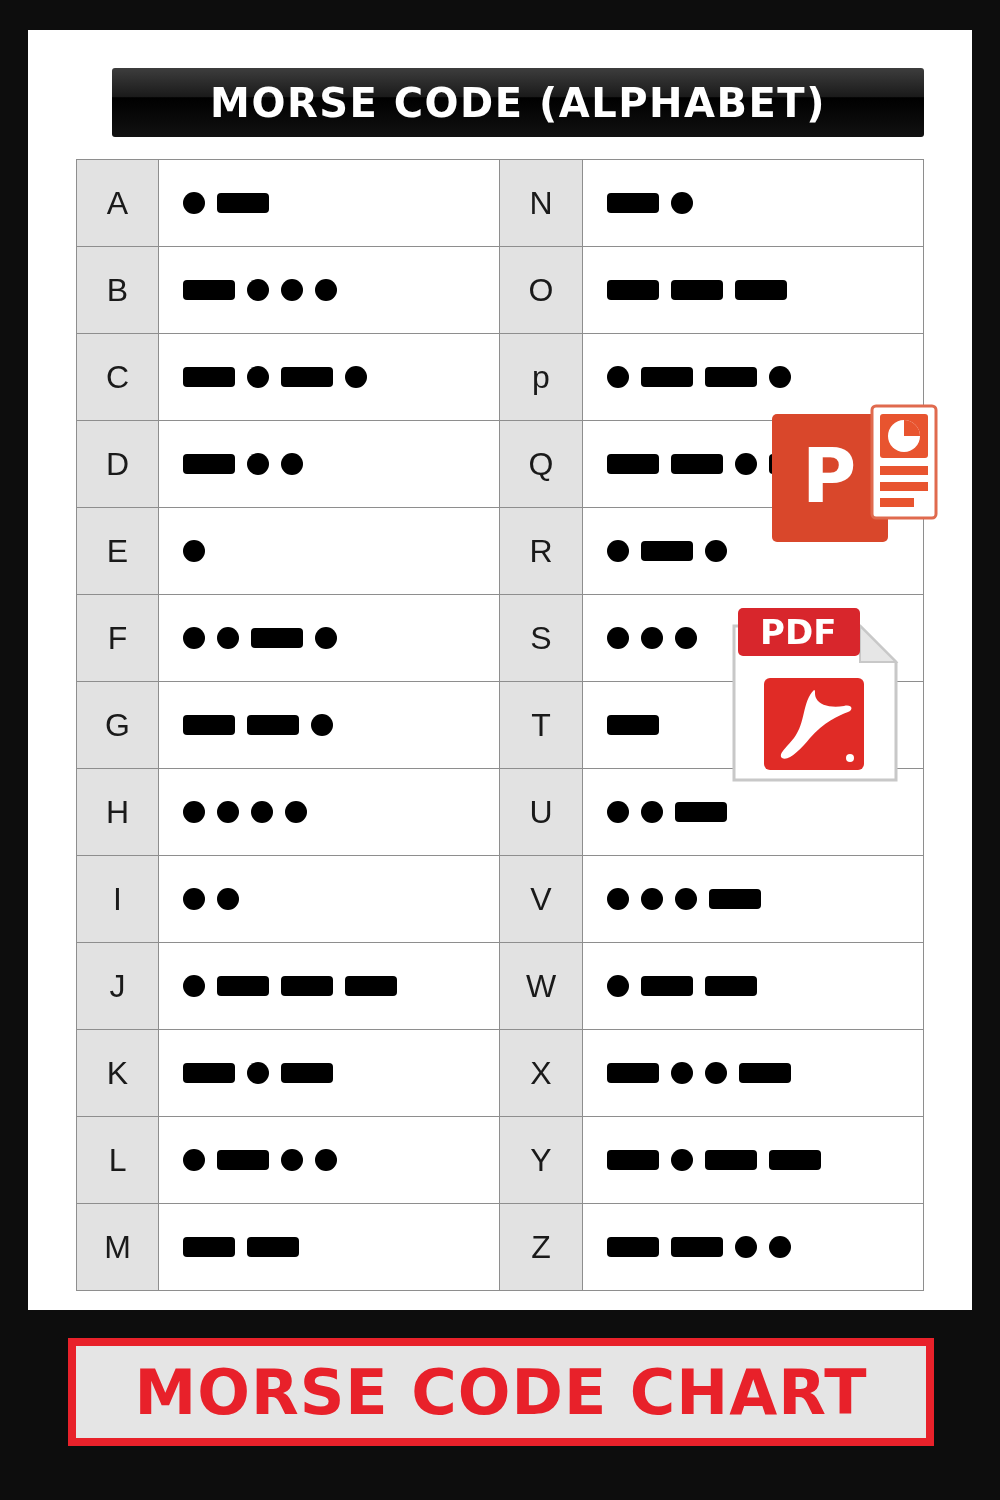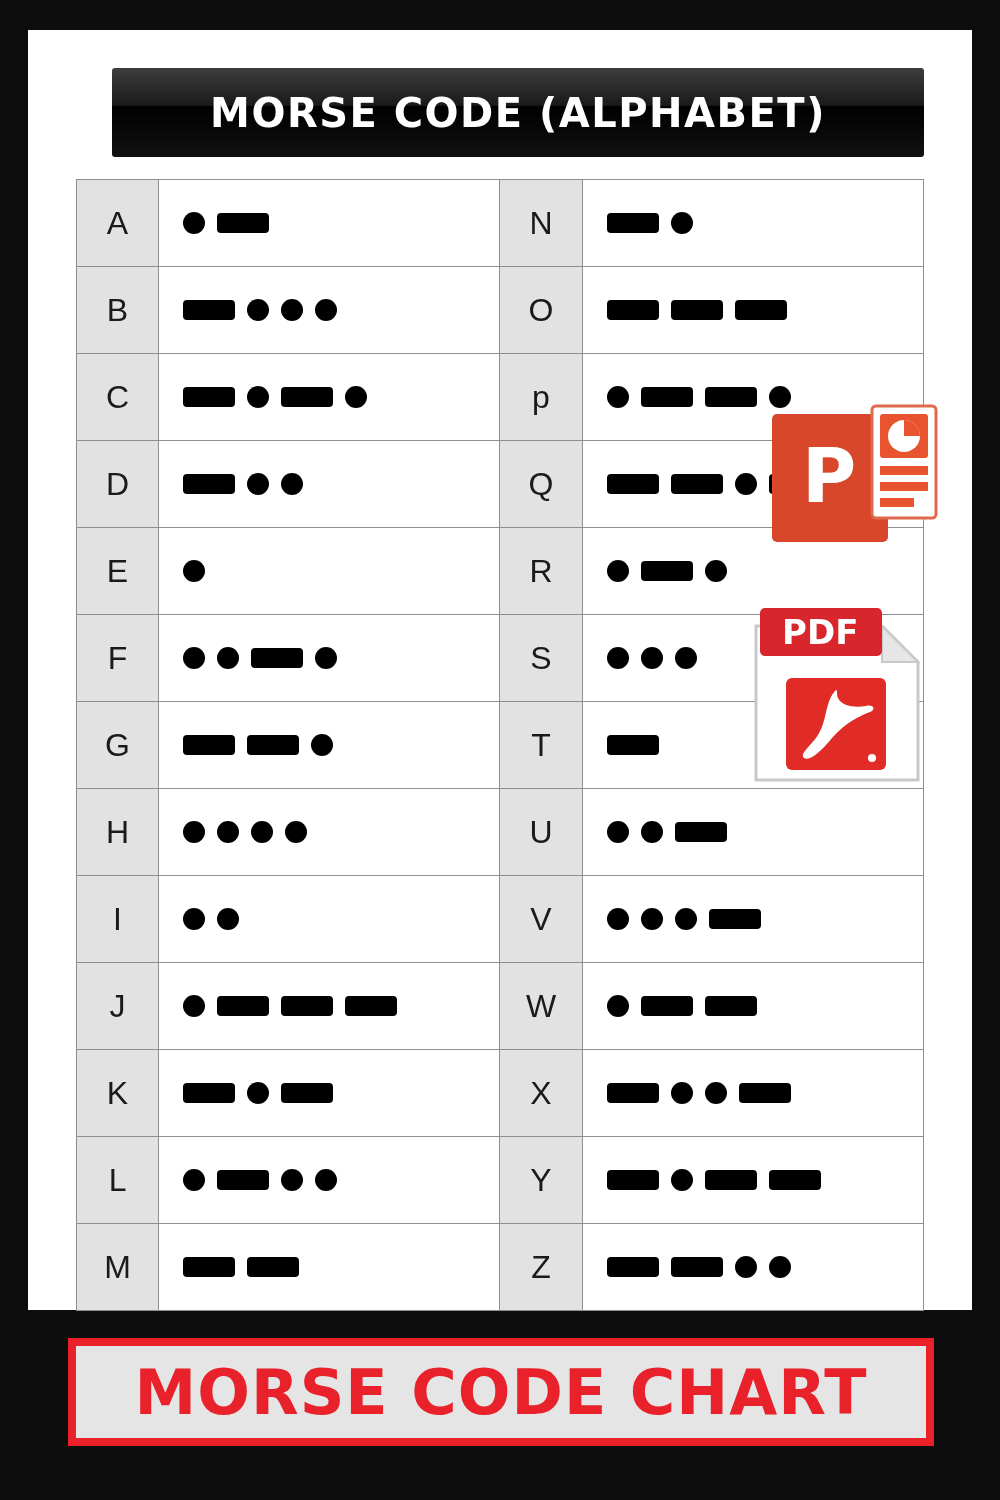--- a/index.html
+++ b/index.html
@@ -29,21 +29,21 @@
     background: #ffffff;
     width: 944px;
     height: 1280px;
     box-sizing: border-box;
     padding: 38px 48px 44px 48px;
   }
 
   
   .title-bar {
     position: relative;
-    height: 89px;
+    height: 69px;
     border-radius: 3px;
     background: linear-gradient(180deg, #3d3d3d 0%, #1a1a1a 42%, #000000 43%, #111111 100%);
     display: flex;
     align-items: center;
     justify-content: center;
     overflow: hidden;
     margin-left: 36px;
   }
   .title-bar .title-text {
     color: #ffffff;
@@ -131,21 +131,21 @@
   
   .ppt-badge {
     position: absolute;
     left: 740px;
     top: 372px;
     width: 172px;
     height: 150px;
   }
   .pdf-badge {
     position: absolute;
-    left: 714px;
+    left: 692px;
     top: 568px;
     width: 182px;
     height: 188px;
   }
   .badge-label {
     font-family: "DejaVu Sans", sans-serif;
     font-weight: bold;
     color: #ffffff;
   }
 </style>

